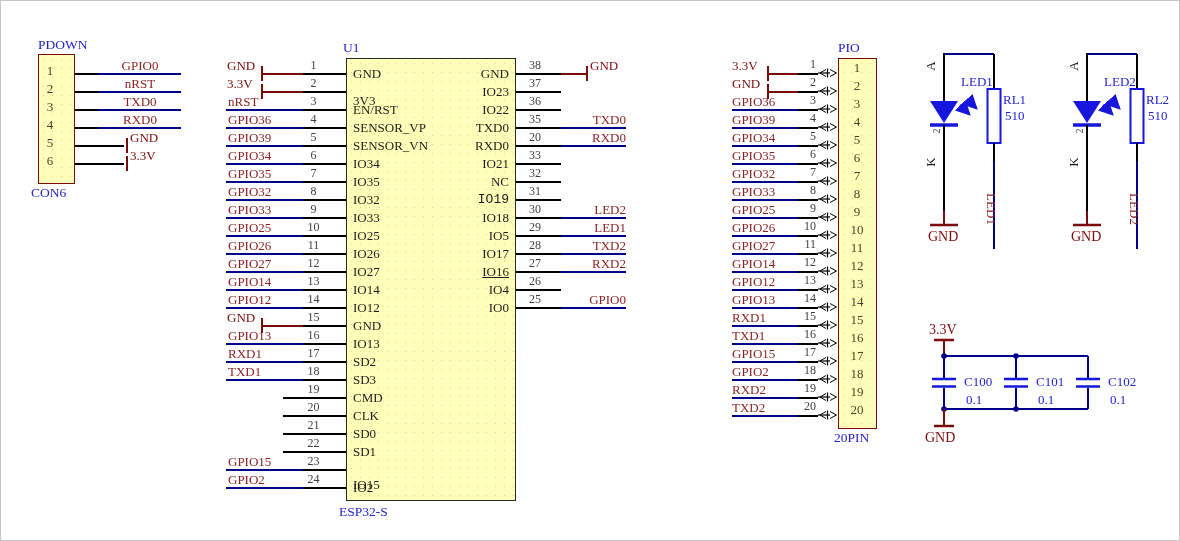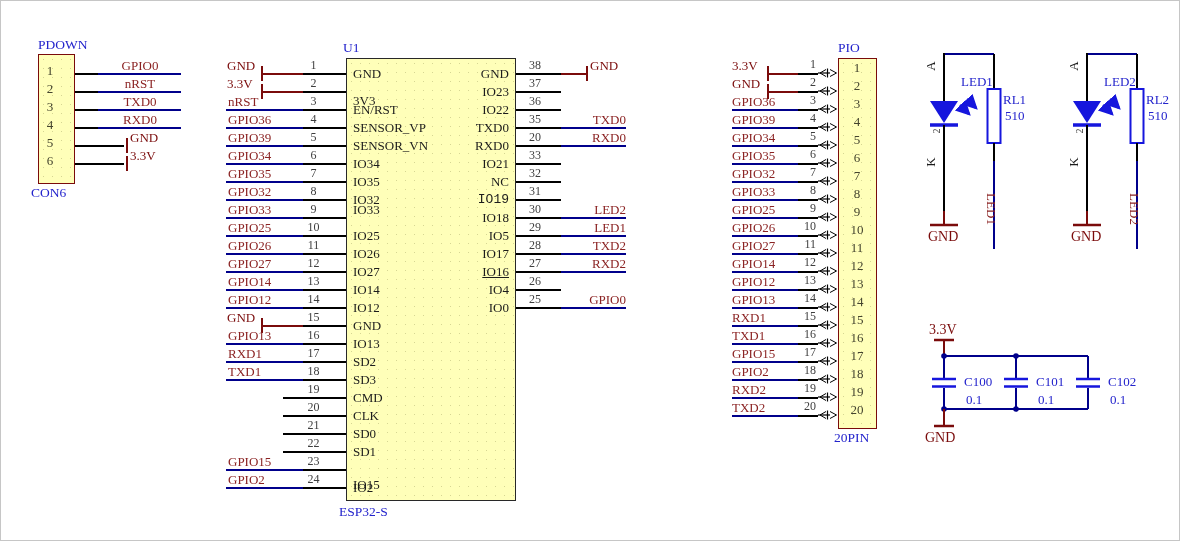--- a/index.html
+++ b/index.html
@@ -317,21 +317,21 @@
         <div class="row t-net">
         <span class="iname abs" style="left:0; top:8px;">IO34</span>
       </div>
         <div class="row t-net">
         <span class="iname abs" style="left:0; top:8px;">IO35</span>
       </div>
         <div class="row t-net">
         <span class="iname abs" style="left:0; top:8px;">IO32</span>
       </div>
         <div class="row t-net">
-        <span class="iname abs" style="left:0; top:0;">IO33</span>
+        <span class="iname abs" style="left:0; top:8px;">IO33</span>
       </div>
         <div class="row t-net">
         <span class="iname abs" style="left:0; top:8px;">IO25</span>
       </div>
         <div class="row t-net">
         <span class="iname abs" style="left:0; top:8px;">IO26</span>
       </div>
         <div class="row t-net">
         <span class="iname abs" style="left:0; top:8px;">IO27</span>
       </div>

